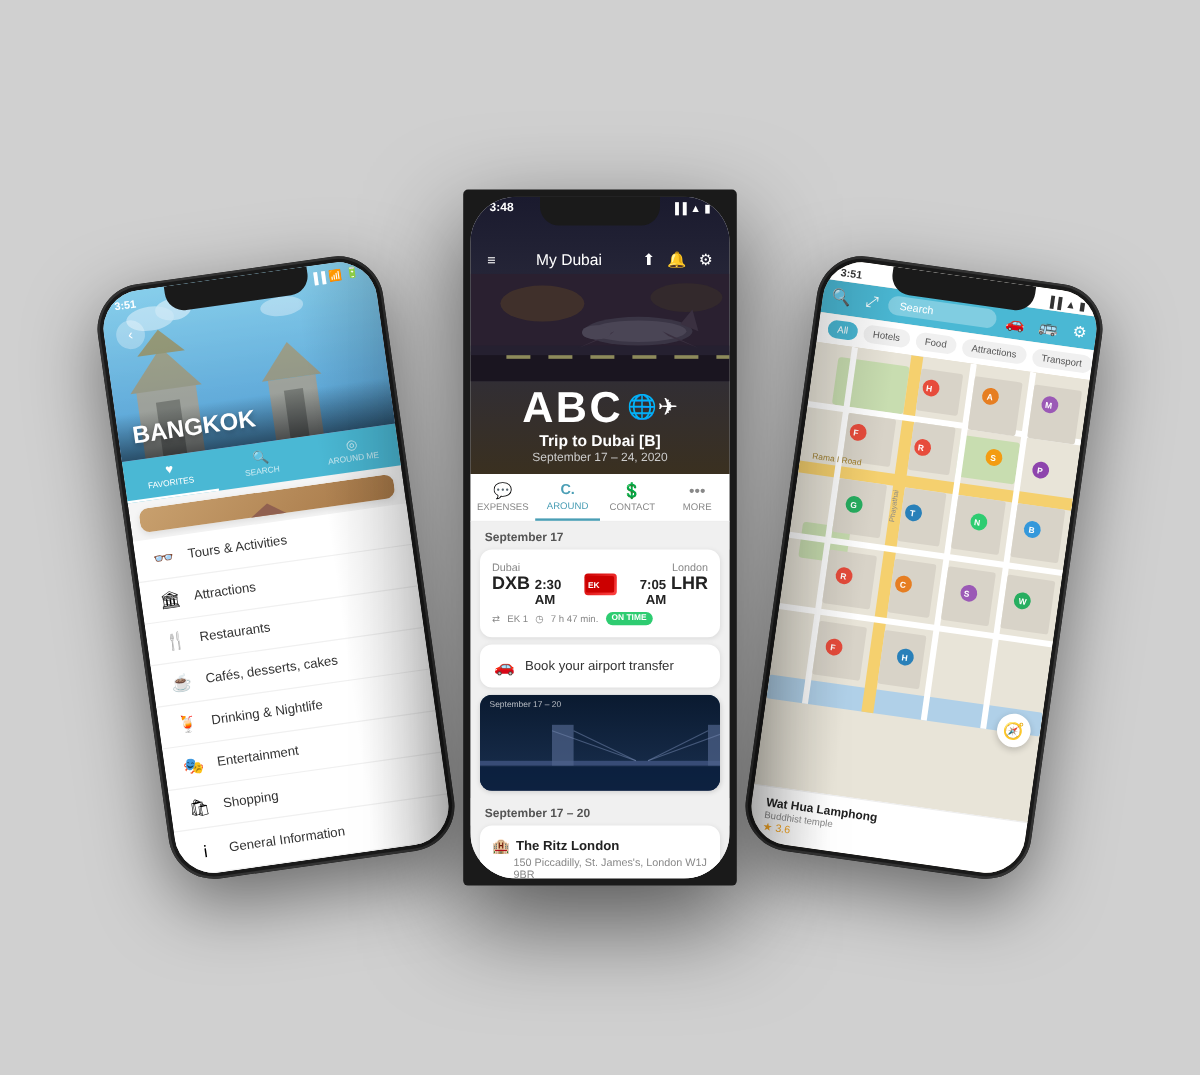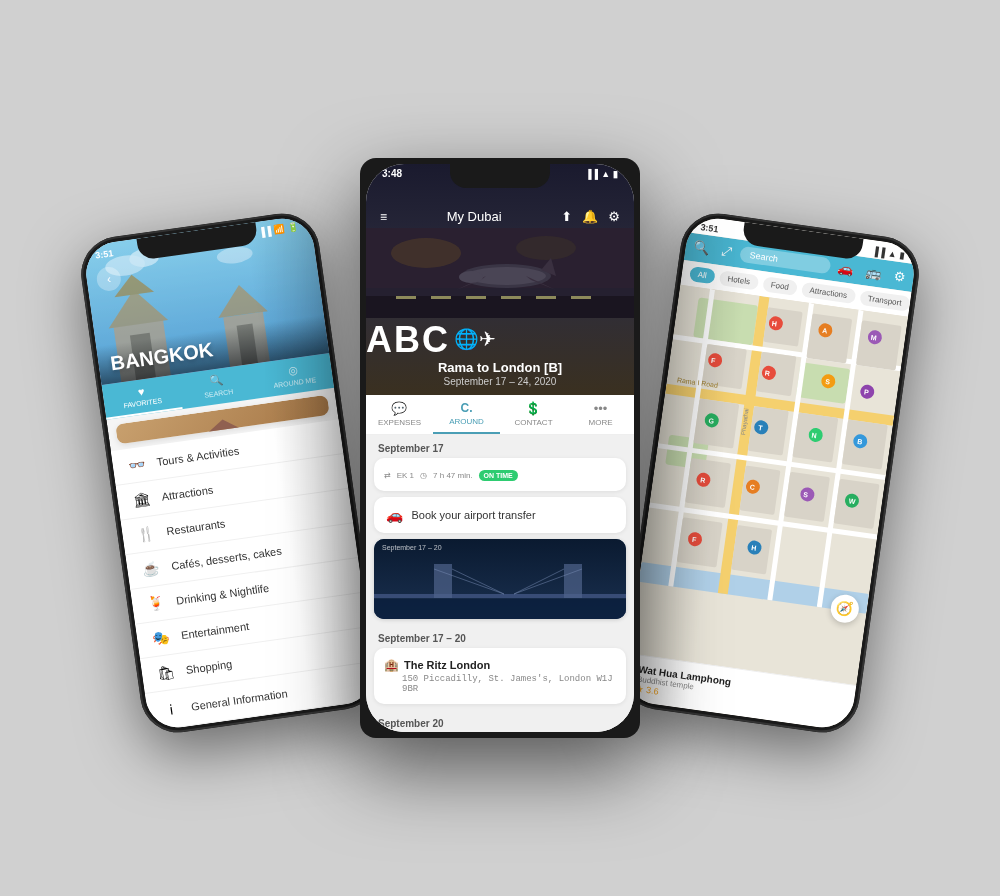--- a/index.html
+++ b/index.html
@@ -34,27 +34,27 @@
 
     .phone-inner {
       position: absolute;
       border-radius: 34px;
       overflow: hidden;
       background: #fff;
     }
 
     
     .phone-center {
-      width: 280px;
+      width: 228px;
       height: 580px;
       top: 50%;
       left: 50%;
       transform: translate(-50%, -50%);
       z-index: 10;
-      border-radius: 16px;
+      border-radius: 4px;
       box-shadow: 0 30px 80px rgba(0,0,0,0.6);
     }
     .phone-center .phone-inner {
       top: 6px; left: 6px;
       right: 6px; bottom: 6px;
       border-radius: 38px;
     }
 
     
     .phone-left {
@@ -135,20 +135,21 @@
       display: flex;
       justify-content: space-between;
       align-items: center;
       padding: 28px 14px 4px;
     }
     .hamburger { color: #fff; font-size: 12px; }
     .header-icons { display: flex; gap: 10px; }
     .header-icons span { color: #fff; font-size: 14px; }
 
     .abc-logo {
+      text-align: center;
       padding: 4px 0 0;
     }
     .abc-logo .abc-text {
       font-size: 36px;
       font-weight: 900;
       color: #fff;
       line-height: 1;
       letter-spacing: 2px;
     }
     .abc-logo .globe-plane {
@@ -333,21 +334,20 @@
       display: flex;
       align-items: center;
       gap: 5px;
     }
     .hotel-icon { font-size: 12px; }
     .hotel-address {
       font-size: 9px;
       color: #888;
       margin-top: 2px;
       padding-left: 18px;
-      font-family: Liberation Mono, monospace;
     }
 
     
     .left-content {
       width: 100%;
       height: 100%;
       display: flex;
       flex-direction: column;
       background: #f5f5f5;
     }
@@ -728,21 +728,21 @@
               <polygon points="175,42 185,30 190,48" fill="#3a3040"></polygon>
 
               <ellipse cx="105" cy="49" rx="12" ry="6" fill="#4a4555"></ellipse>
             </svg>
           </div>
 
           <div class="abc-logo">
             <span class="abc-text">ABC</span><span class="globe-plane">🌐✈</span>
           </div>
 
-          <div class="trip-title">Rama to London [B]</div>
+          <div class="trip-title">Trip to Dubai [B]</div>
           <div class="trip-date">September 17 – 24, 2020</div>
         </div>
 
         <div class="nav-tabs">
           <div class="nav-tab">
             <span class="tab-icon">💬</span>
             <span>EXPENSES</span>
           </div>
           <div class="nav-tab active">
             <span class="tab-icon" style="font-weight:700;font-size:12px;">C.</span>
@@ -756,20 +756,42 @@
             <span class="tab-icon">•••</span>
             <span>MORE</span>
           </div>
         </div>
 
         <div class="center-scroll">
 
           <div class="section-date">September 17</div>
 
           <div class="flight-card">
+            <div class="flight-row">
+              <div>
+                <div class="flight-origin">Dubai</div>
+                <div style="display:flex;align-items:baseline;gap:4px;">
+                  <span class="flight-code">DXB</span>
+                  <span class="flight-time">2:30 AM</span>
+                </div>
+              </div>
+              <div class="airline-logo">
+                <svg width="24" height="14">
+                  <rect width="24" height="14" rx="2" fill="#cc0000"></rect>
+                  <text x="2" y="10" font-size="7" fill="#fff" font-weight="700">EK</text>
+                </svg>
+              </div>
+              <div style="text-align:right;">
+                <div class="flight-dest">London</div>
+                <div style="display:flex;align-items:baseline;gap:4px;justify-content:flex-end;">
+                  <span class="flight-time">7:05 AM</span>
+                  <span class="flight-code">LHR</span>
+                </div>
+              </div>
+            </div>
             <div class="flight-details">
               <span>⇄</span>
               <span>EK 1</span>
               <span>◷</span>
               <span>7 h 47 min.</span>
               <span class="on-time-badge">ON TIME</span>
             </div>
           </div>
 
           <div class="transfer-card">

